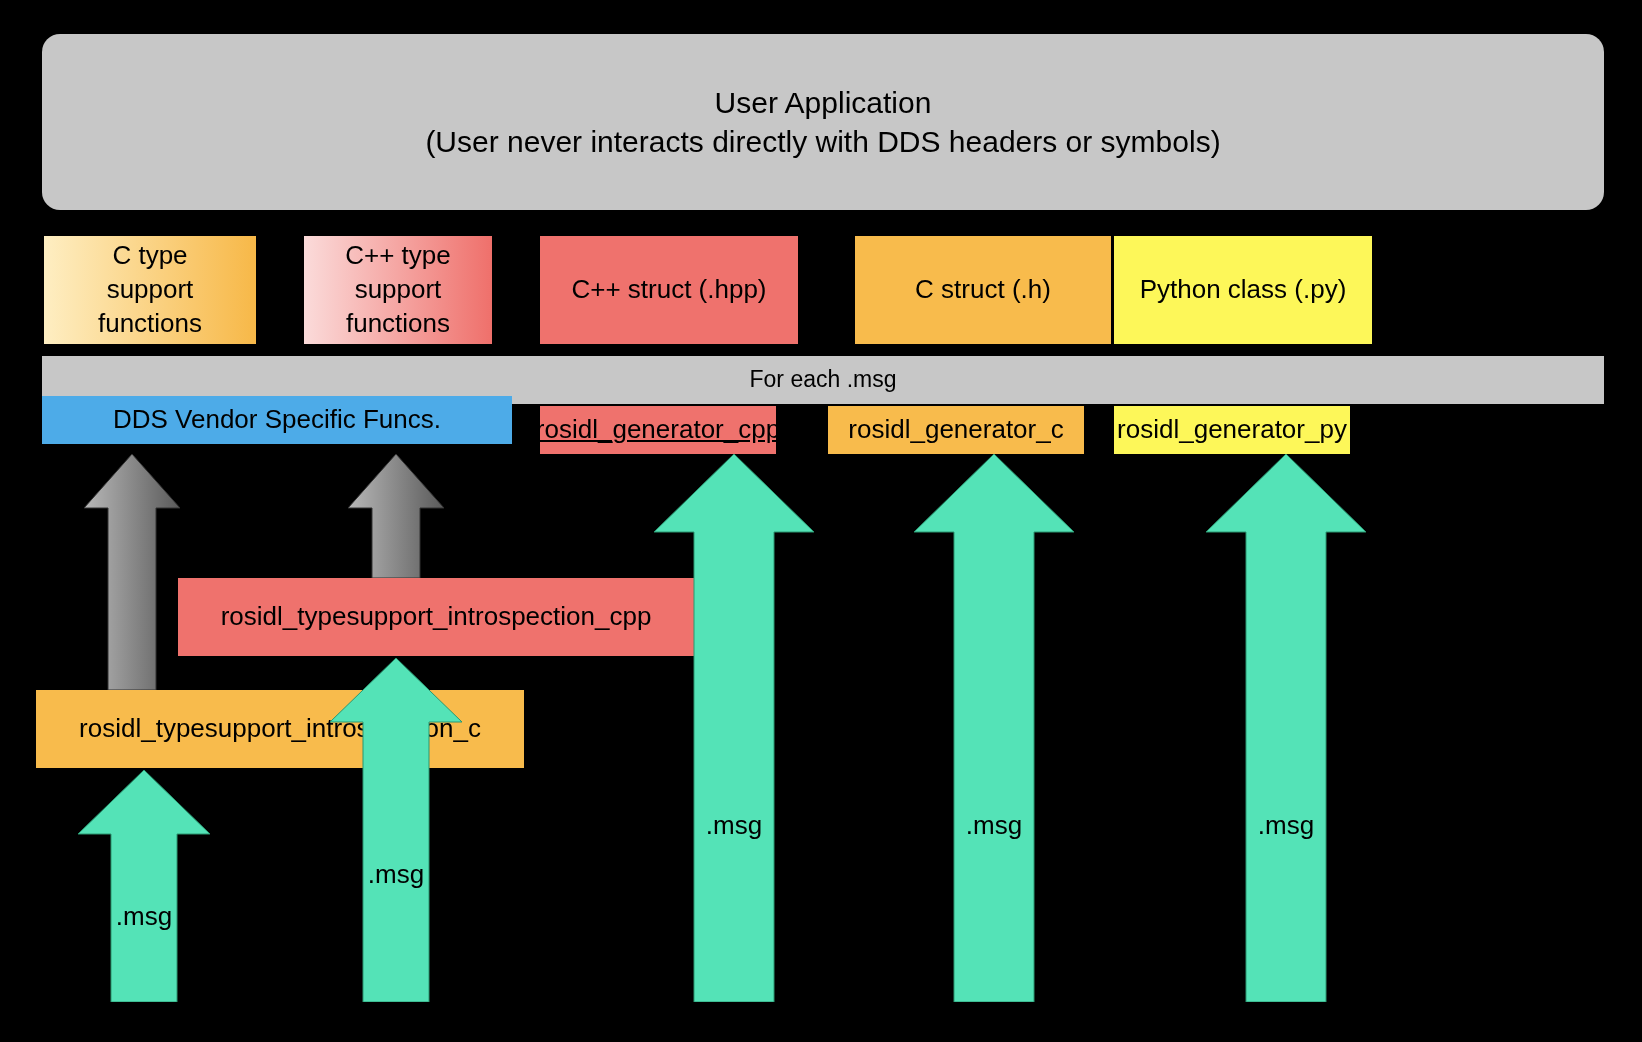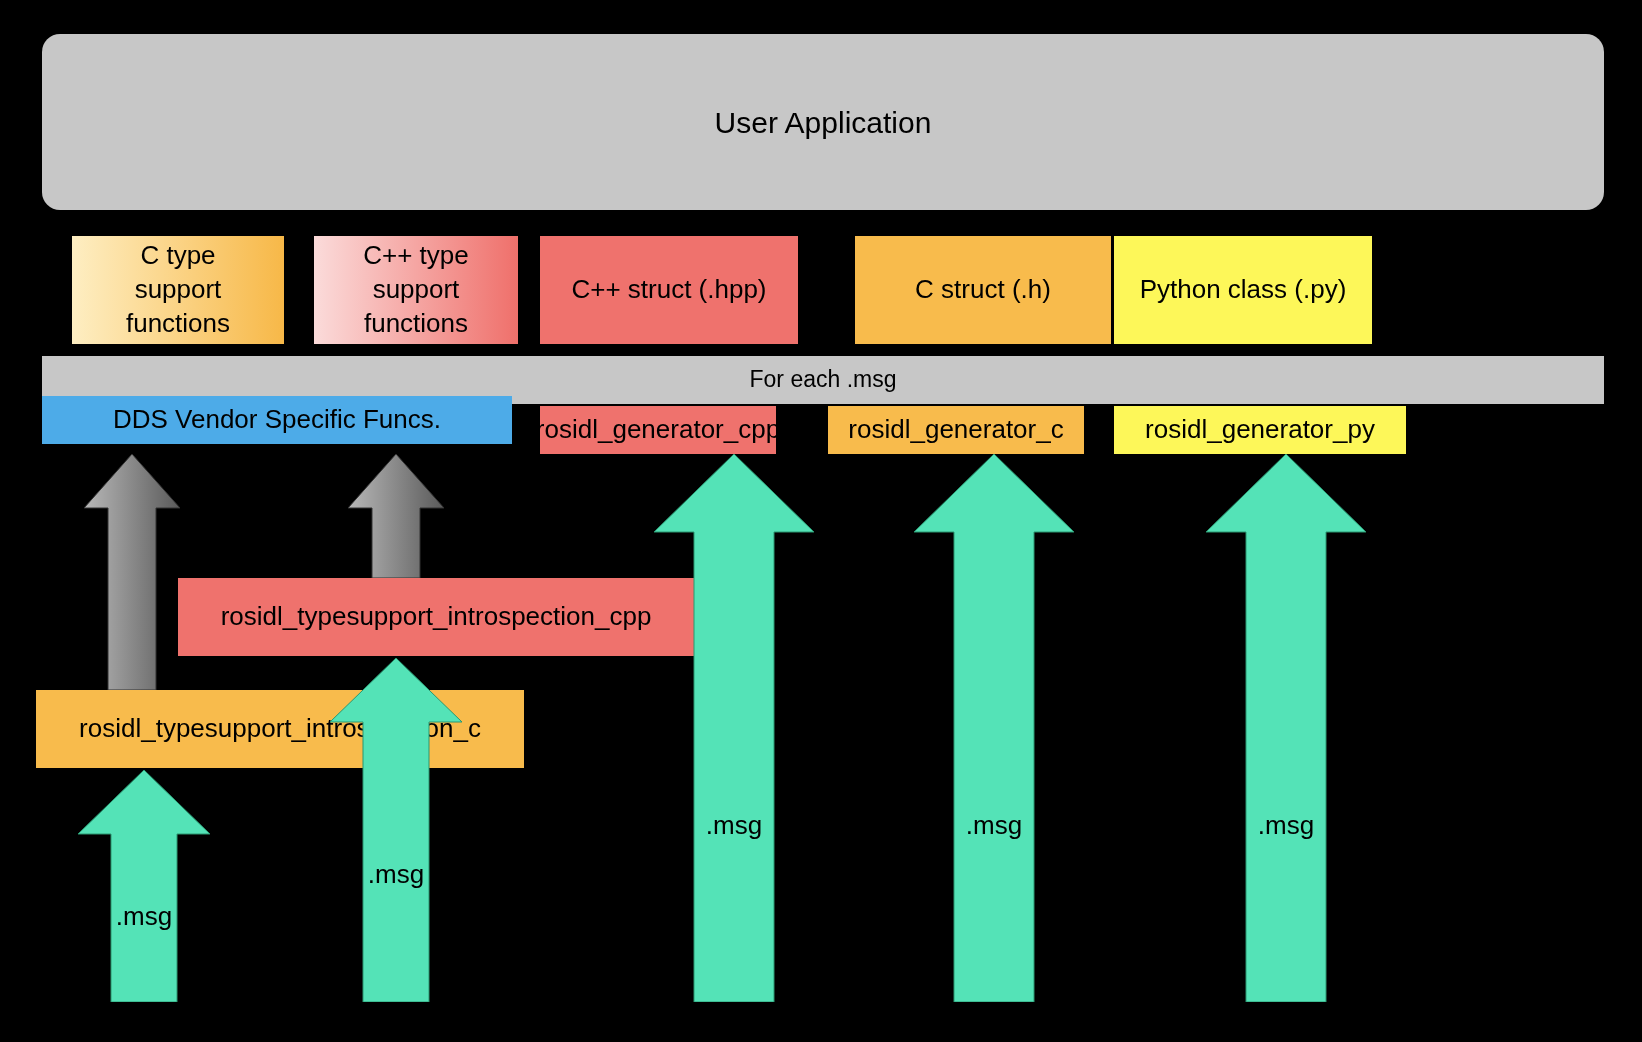--- a/index.html
+++ b/index.html
@@ -1,38 +1,39 @@
 <!DOCTYPE html>
 <html><head>
   <meta charset="utf-8">
   <style>
     * { margin: 0; padding: 0; box-sizing: border-box; }
     body { background: #000; font-family: Arial, Helvetica, sans-serif; width: 1642px; height: 1042px; position: relative; overflow: hidden; }
     .box { position: absolute; display: flex; align-items: center; justify-content: center; text-align: center; font-size: 26px; line-height: 1.3; padding: 24px; }
     .user-app { top: 34px; left: 42px; width: 1562px; height: 176px; background: #c7c7c7; border-radius: 18px; flex-direction: column; font-size: 30px; }
-    .c-type-support { top: 236px; left: 72px; width: 212px; height: 108px; background: linear-gradient(to right, #feeec2, #f7b848); }
-    .cpp-type-support { top: 236px; left: 314px; width: 204px; height: 108px; background: linear-gradient(to right, #fbdbda, #ef706b); }
+    .c-type-support { top: 236px; left: 44px; width: 212px; height: 108px; background: linear-gradient(to right, #feeec2, #f7b848); }
+    .cpp-type-support { top: 236px; left: 304px; width: 188px; height: 108px; background: linear-gradient(to right, #fbdbda, #ef706b); }
     .cpp-struct { top: 236px; left: 540px; width: 258px; height: 108px; background: #ef726d; }
     .c-struct { top: 236px; left: 828px; width: 256px; height: 108px; background: #f8bb4c; margin-left: 27px; }
     .py-class { top: 236px; left: 1114px; width: 258px; height: 108px; background: #fdf759; }
     .for-each-msg { top: 356px; left: 42px; width: 1562px; height: 40px; background: #c7c7c7; font-size: 23px; }
     .dds-vendor { top: 396px; left: 42px; width: 470px; height: 46px; background: #4dabe8; }
-    .rosidl-cpp { top: 406px; left: 540px; width: 236px; height: 46px; background: #ef726d; }
+    .rosidl-cpp { top: 406px; left: 540px; width: 236px; height: 46px; background: #ef726d; text-decoration: underline; }
     .rosidl-c { top: 406px; left: 828px; width: 256px; height: 46px; background: #f8bb4c; }
-    .rosidl-py { top: 406px; left: 1114px; width: 292px; height: 46px; background: #fdf759; }
+    .rosidl-py { top: 406px; left: 1114px; width: 236px; height: 46px; background: #fdf759; }
     .rosidl-intro-cpp { top: 578px; left: 178px; width: 516px; height: 78px; background: #ef726d; text-align: right; }
     .rosidl-intro-c { top: 690px; left: 36px; width: 488px; height: 78px; background: #f8bb4c; }
     .arrow { position: absolute; }
     .arrow svg { display: block; }
   </style>
 </head>
 <body>
 
 <div class="box user-app">
   <div>User Application</div>
+  <div>(User never interacts directly with DDS headers or symbols)</div>
 </div>
 
 <div class="box c-type-support">C type support functions</div>
 <div class="box cpp-type-support">C++ type support functions</div>
 <div class="box cpp-struct">C++ struct (.hpp)</div>
 <div class="box c-struct">C struct (.h)</div>
 <div class="box py-class">Python class (.py)</div>
 
 <div class="box for-each-msg">For each .msg</div>
 

